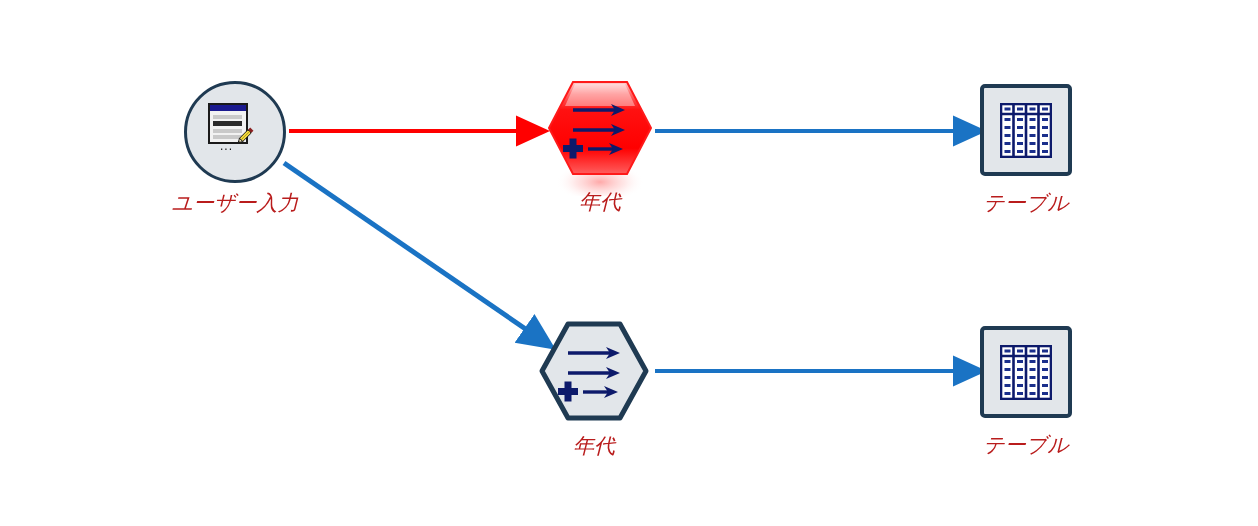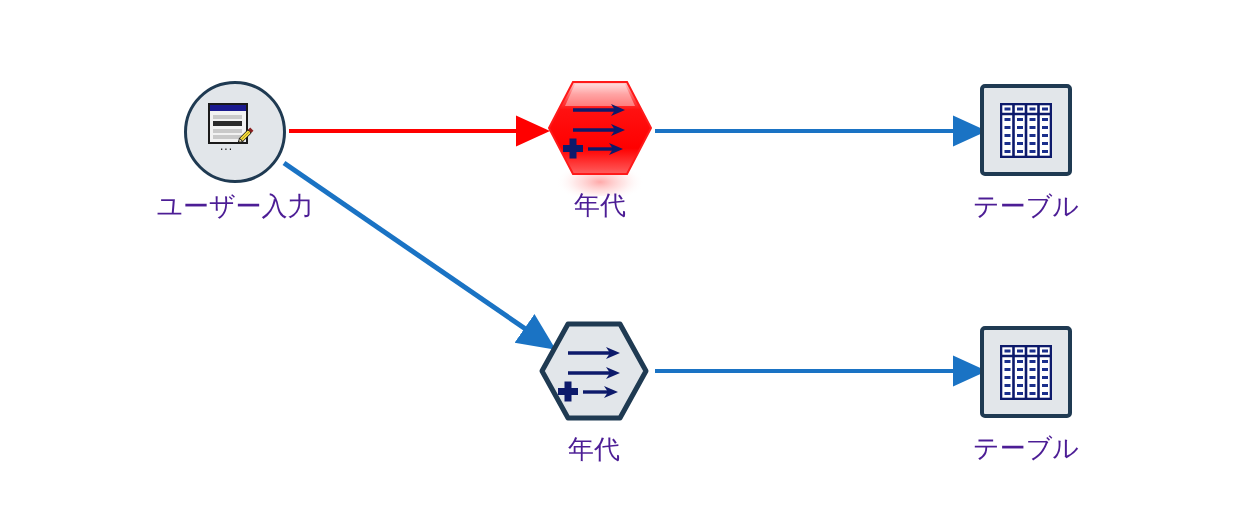--- a/index.html
+++ b/index.html
@@ -26,24 +26,25 @@
   }
   .node {
     position: absolute;
   }
   .node-label {
     position: absolute;
     width: 240px;
     left: 50%;
     margin-left: -120px;
     text-align: center;
-    font-size: 26px;
-    color: #4c1d95;
+    font-size: 21px;
+    color: #b91c1c;
     white-space: nowrap;
     font-family: "DejaVu Sans", "Liberation Sans", sans-serif;
+    font-style: italic;
   }
 
   
   .circle-node {
     width: 102px;
     height: 102px;
   }
   .circle-node .disc {
     position: absolute;
     left: 0; top: 0;

